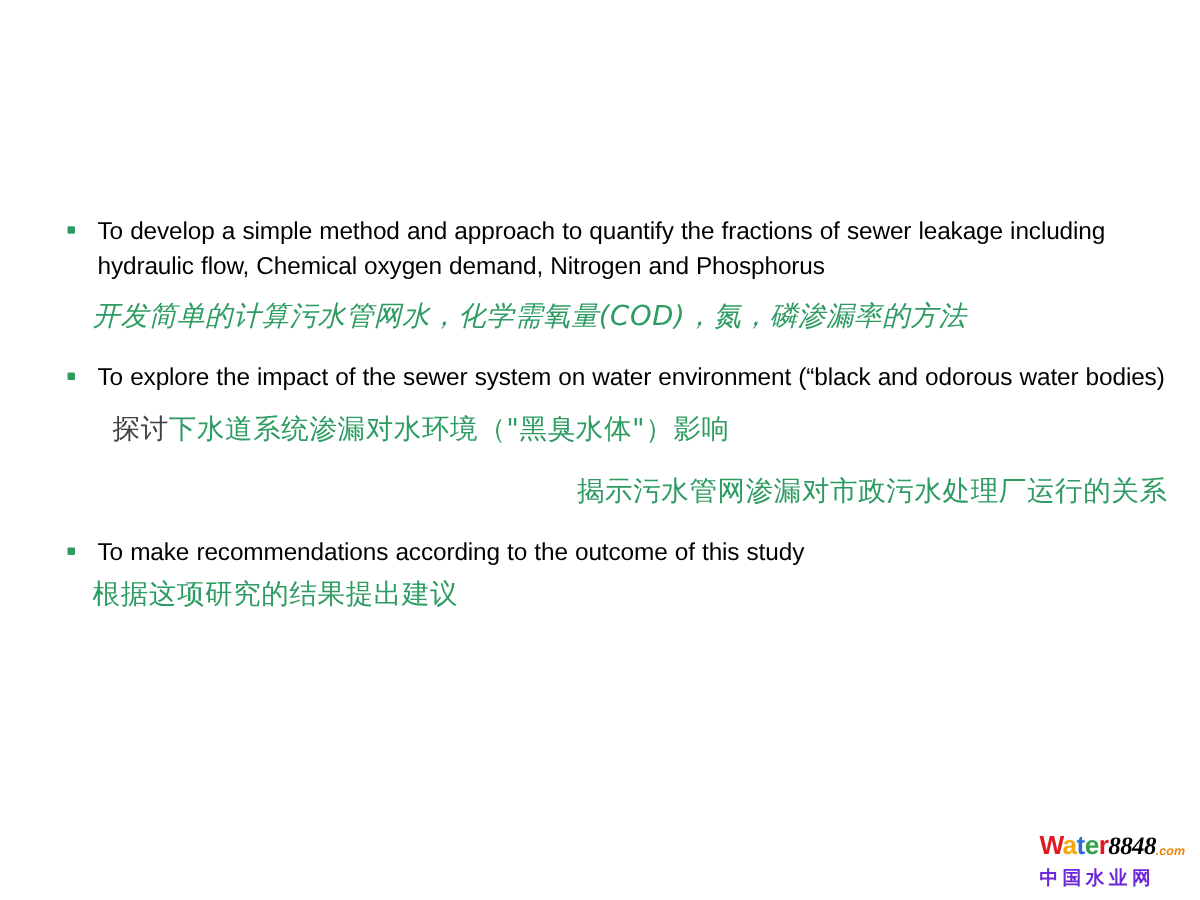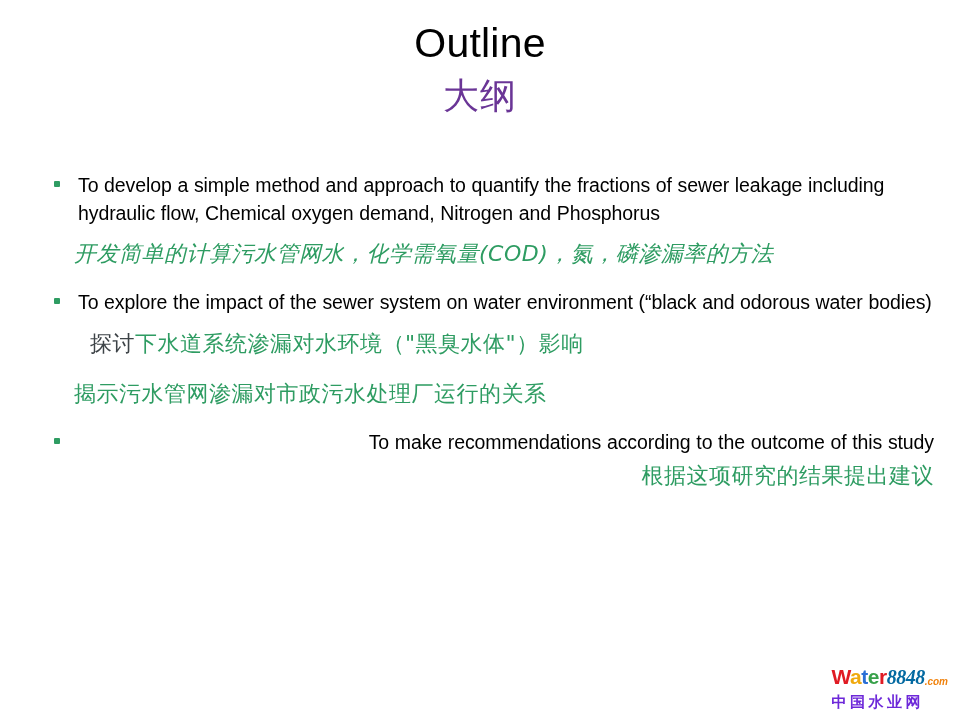--- a/index.html
+++ b/index.html
@@ -92,23 +92,23 @@
     text-align: center;
   }
 
   .g1 { margin-top: 0px; }
   .g1 .bullet-zh { margin-top: 11px; padding-left: 30px; font-style: italic; }
 
   .g2 { margin-top: 16px; }
   .g2 .bullet-zh { margin-top: 11px; padding-left: 46px; }
 
   .g3 { margin-top: 19px; }
-  .g3 .bullet-zh { margin-top: 10px; padding-left: 30px; }
-
-  .g4 { margin-top: 9px; text-align: right; }
+  .g3 .bullet-zh { margin-top: 10px; padding-left: 30px; text-align: right; }
+
+  .g4 { margin-top: 9px; }
   .g4 .bullet-zh { margin-top: 4px; padding-left: 30px; }
 
   
   .watermark {
     position: absolute;
     right: 12px;
     bottom: 8px;
     text-align: left;
     user-select: none;
   }
@@ -118,21 +118,21 @@
     line-height: 23px;
     letter-spacing: -0.5px;
     white-space: nowrap;
   }
   .wm-top .l1 { color: #e01b24; }
   .wm-top .l2 { color: #f0a90d; }
   .wm-top .l3 { color: #2a6fd6; }
   .wm-top .l4 { color: #37a14a; }
   .wm-top .l5 { color: #e01b24; }
   .wm-num {
-    color: #0369a1;
+    color: #000000;
     font-style: italic;
     font-weight: 700;
     font-size: 20px;
     font-family: "Liberation Serif", "DejaVu Serif", serif;
     letter-spacing: -0.5px;
   }
   .wm-dotcom {
     color: #f0820d;
     font-size: 10px;
     font-weight: 700;
@@ -148,24 +148,20 @@
     letter-spacing: 3.5px;
     font-family: "DejaVu Sans", "Liberation Sans", sans-serif;
     white-space: nowrap;
   }
 </style>
 </head>
 <body>
 
 <div class="slide">
 
-  <div class="title-block">
-    <div class="title-en">Outline</div>
-    <div class="title-zh">大纲</div>
-  </div>
 
   <div class="body-block">
 
     <div class="bullet-group g1">
       <div class="bullet-row">
         <span class="bullet-marker"></span>
         <span class="bullet-en">To develop a simple method and approach to quantify the fractions of sewer leakage including hydraulic flow, Chemical oxygen demand, Nitrogen and Phosphorus</span>
       </div>
       <div class="bullet-zh">
         <span class="zh-lead-dark"></span><span>开发简单的计算污水管网水，化学需氧量(COD)，氮，磷渗漏率的方法</span>

